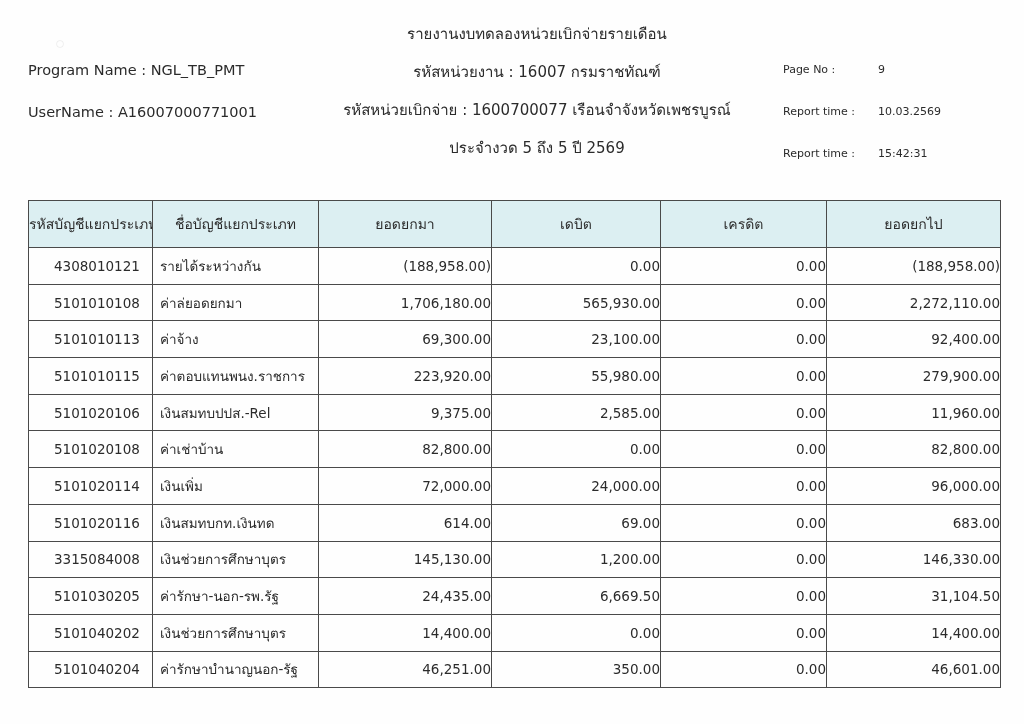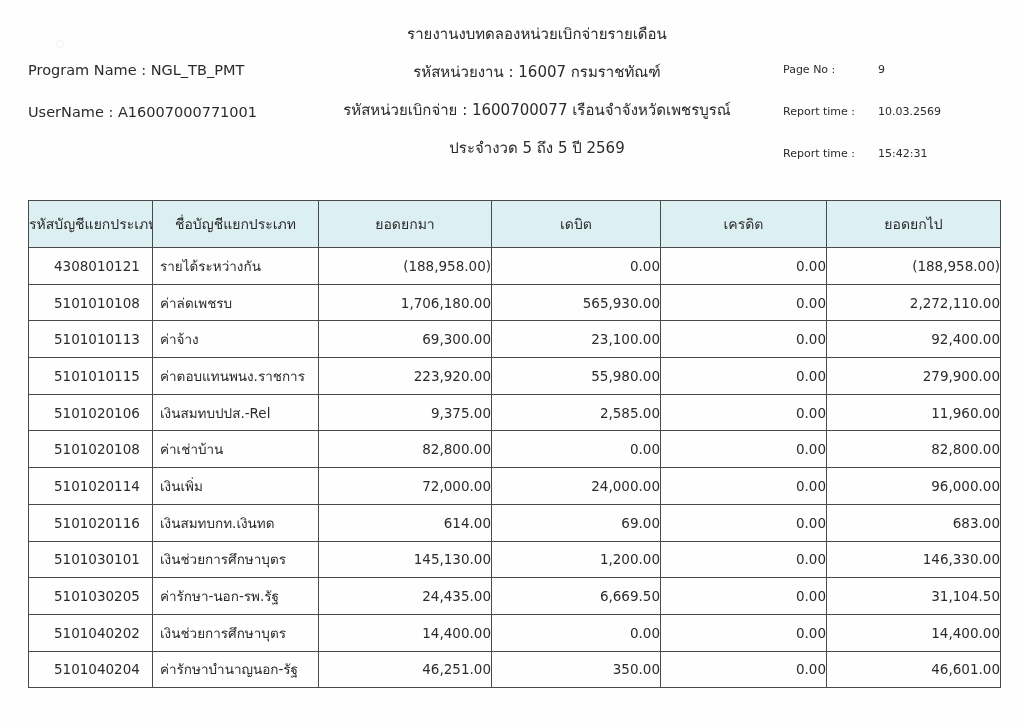--- a/index.html
+++ b/index.html
@@ -111,21 +111,21 @@
           <tr>
             <td class="c0">4308010121</td>
             <td class="c1">รายได้ระหว่างกัน</td>
             <td class="c2">(188,958.00)</td>
             <td class="c3">0.00</td>
             <td class="c4">0.00</td>
             <td class="c5">(188,958.00)</td>
           </tr>
           <tr>
             <td class="c0">5101010108</td>
-            <td class="c1">ค่าล่ดเพชรบ</td>
+            <td class="c1">ค่าล่ยอดยกมา</td>
             <td class="c2">1,706,180.00</td>
             <td class="c3">565,930.00</td>
             <td class="c4">0.00</td>
             <td class="c5">2,272,110.00</td>
           </tr>
           <tr>
             <td class="c0">5101010113</td>
             <td class="c1">ค่าจ้าง</td>
             <td class="c2">69,300.00</td>
             <td class="c3">23,100.00</td>
@@ -166,21 +166,21 @@
           </tr>
           <tr>
             <td class="c0">5101020116</td>
             <td class="c1">เงินสมทบกท.เงินทด</td>
             <td class="c2">614.00</td>
             <td class="c3">69.00</td>
             <td class="c4">0.00</td>
             <td class="c5">683.00</td>
           </tr>
           <tr>
-            <td class="c0">5101030101</td>
+            <td class="c0">3315084008</td>
             <td class="c1">เงินช่วยการศึกษาบุตร</td>
             <td class="c2">145,130.00</td>
             <td class="c3">1,200.00</td>
             <td class="c4">0.00</td>
             <td class="c5">146,330.00</td>
           </tr>
           <tr>
             <td class="c0">5101030205</td>
             <td class="c1">ค่ารักษา-นอก-รพ.รัฐ</td>
             <td class="c2">24,435.00</td>

